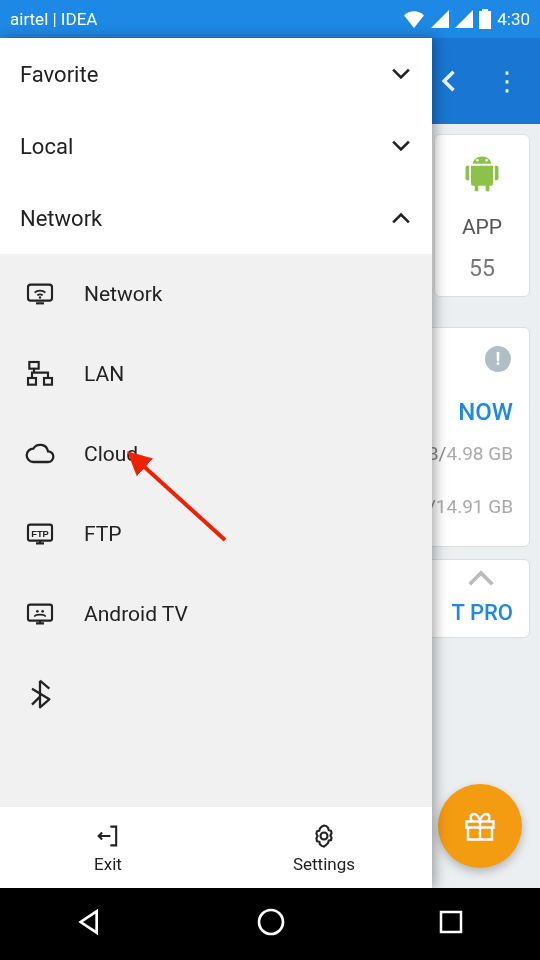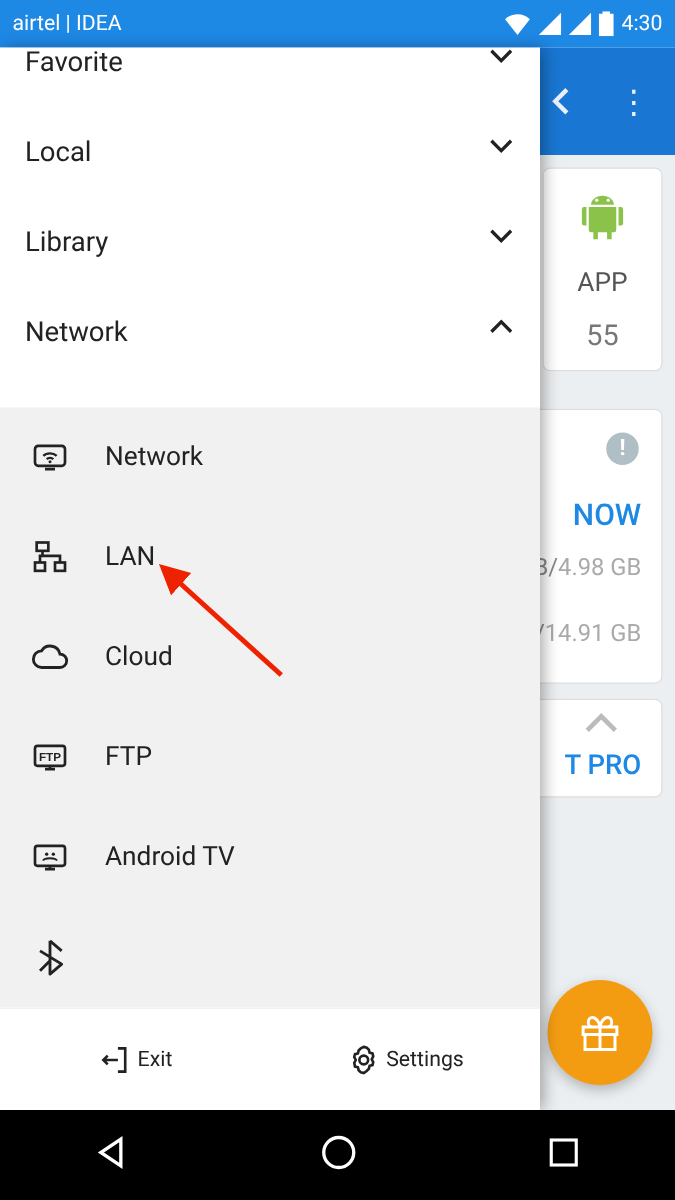--- a/index.html
+++ b/index.html
@@ -26,26 +26,26 @@
   .storage { color: #888; font-size: 19px; text-align: right; margin-top: 16px; }
   .storage .used { color: #888; }
   .storage .sep { color: #888; }
   .storage .total { color: #aaa; }
   .bottom-card { background: #fff; border: 1px solid #ddd; border-radius: 6px; margin: 12px 10px 0; padding: 40px 16px 12px; text-align: right; color: #1e88e5; font-size: 22px; font-weight: 500; position: relative; }
   .bottom-card .chev-up { position: absolute; right: 32px; top: 8px; color: #bbb; }
   .fab { position: absolute; right: 18px; bottom: 92px; width: 84px; height: 84px; border-radius: 50%; background: #f39c12; display: flex; align-items: center; justify-content: center; box-shadow: 0 4px 10px rgba(0,0,0,.25); z-index: 6; }
 
   
   .drawer { position: absolute; top: 38px; left: 0; width: 432px; bottom: 72px; background: #fff; box-shadow: 3px 0 12px rgba(0,0,0,.35); z-index: 20; display: flex; flex-direction: column; }
-  .cat { height: 72px; display: flex; align-items: flex-start; justify-content: space-between; padding: 0 20px; font-size: 22px; color: #222; }
+  .cat { height: 72px; display: flex; align-items: center; justify-content: space-between; padding: 0 20px; font-size: 22px; color: #222; }
   .sublist { background: #f1f1f1; flex: 1; overflow: hidden; }
   .subitem { height: 80px; display: flex; align-items: center; padding: 0 24px; font-size: 21px; color: #222; gap: 28px; }
   .subitem svg { flex: 0 0 32px; }
   .drawer-footer { height: 82px; background: #fff; display: flex; border-top: 1px solid #eee; }
-  .dfitem { flex: 1; display: flex; flex-direction: row; align-items: center; justify-content: center; font-size: 17px; color: #222; gap: 4px; }
+  .dfitem { flex: 1; display: flex; flex-direction: column; align-items: center; justify-content: center; font-size: 17px; color: #222; gap: 4px; }
 
   
   .arrow { position: absolute; z-index: 30; pointer-events: none; }
 
   
   .navbar { position: absolute; bottom: 0; left: 0; right: 0; height: 72px; background: #000; display: flex; align-items: center; justify-content: space-around; z-index: 40; }
   .navbtn { color: #fff; }
 </style>
 </head>
 <body>
@@ -116,26 +116,20 @@
 
   <div class="drawer">
     <div class="cat">
       <span>Favorite</span>
       <svg width="22" height="14" viewBox="0 0 24 16">
           <path fill="none" stroke="#222" stroke-width="3" d="M3 3l9 9 9-9"></path>
         </svg>
     </div>
     <div class="cat">
       <span>Local</span>
-      <svg width="22" height="14" viewBox="0 0 24 16">
-          <path fill="none" stroke="#222" stroke-width="3" d="M3 3l9 9 9-9"></path>
-        </svg>
-    </div>
-    <div class="cat">
-      <span>Library</span>
       <svg width="22" height="14" viewBox="0 0 24 16">
           <path fill="none" stroke="#222" stroke-width="3" d="M3 3l9 9 9-9"></path>
         </svg>
     </div>
     <div class="cat">
       <span>Network</span>
       <svg width="22" height="14" viewBox="0 0 24 16">
           <path fill="none" stroke="#222" stroke-width="3" d="M3 13l9-9 9 9"></path>
         </svg>
     </div>

